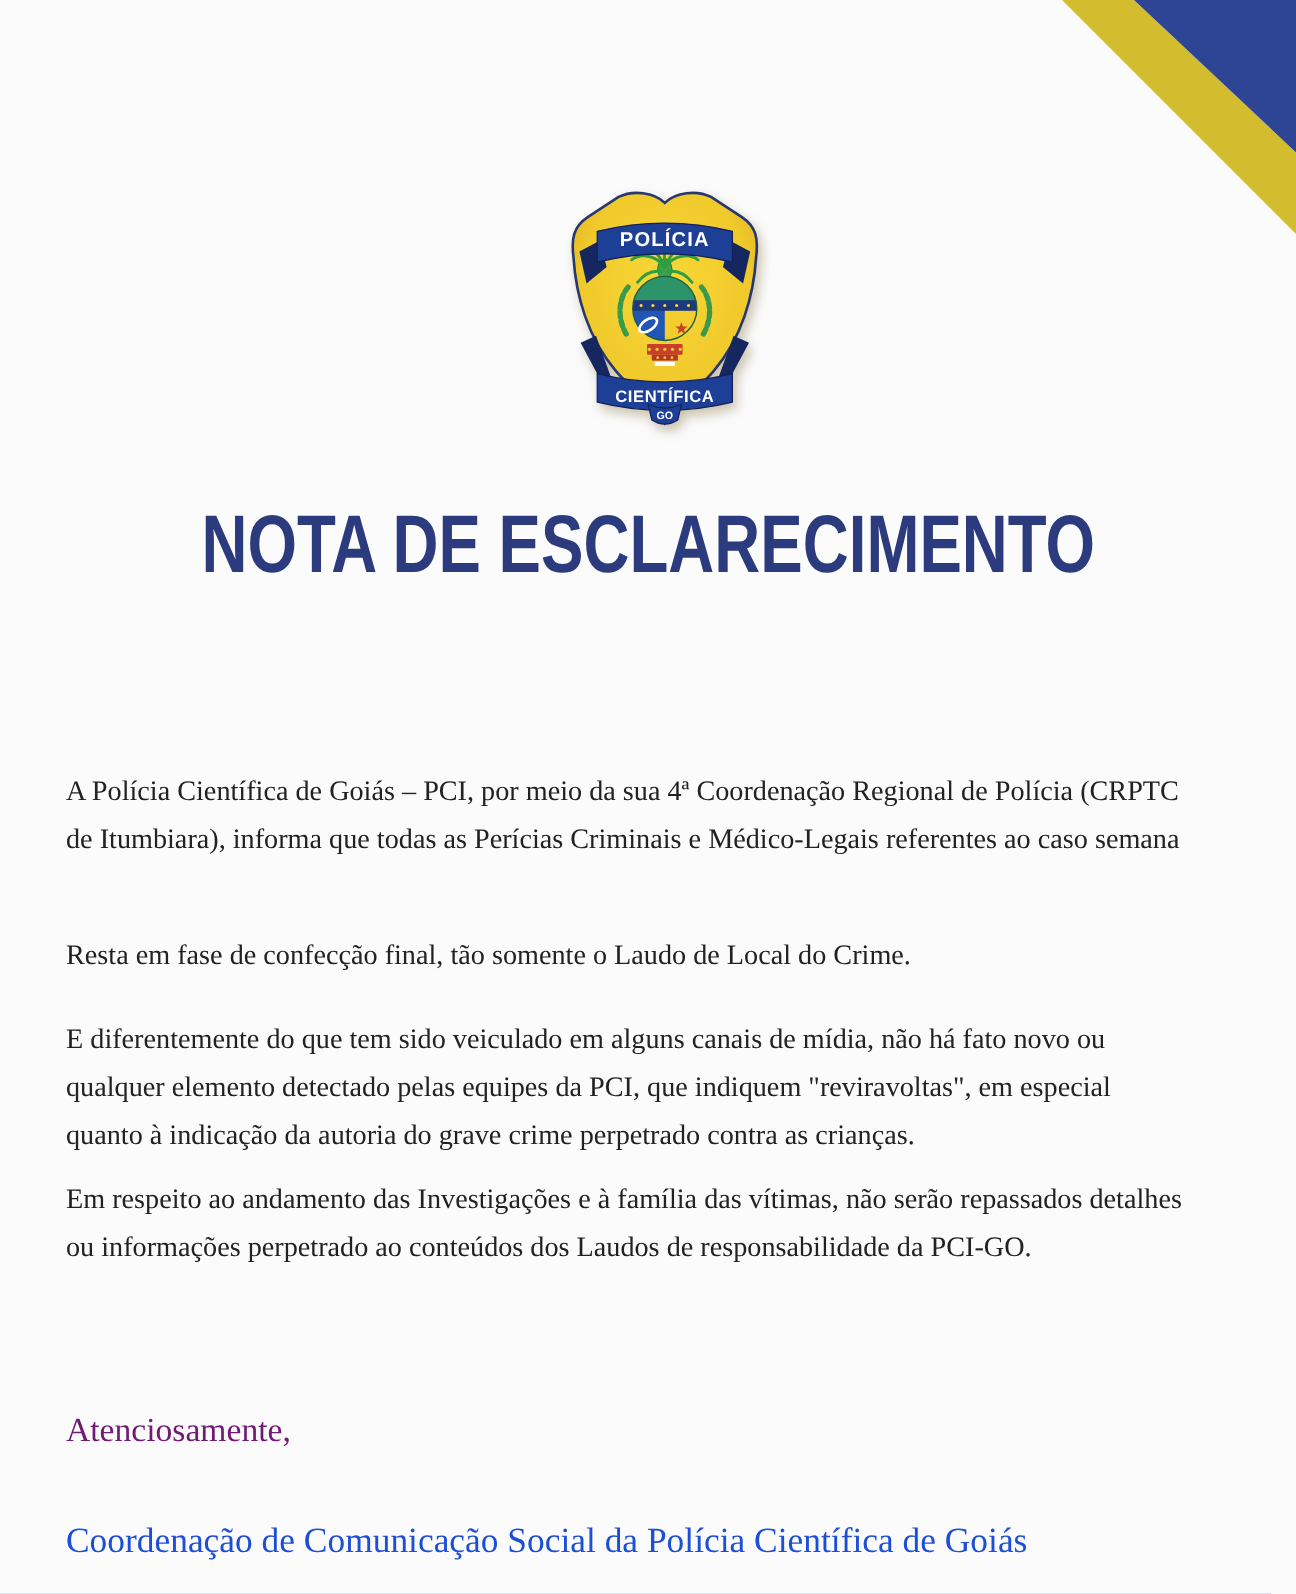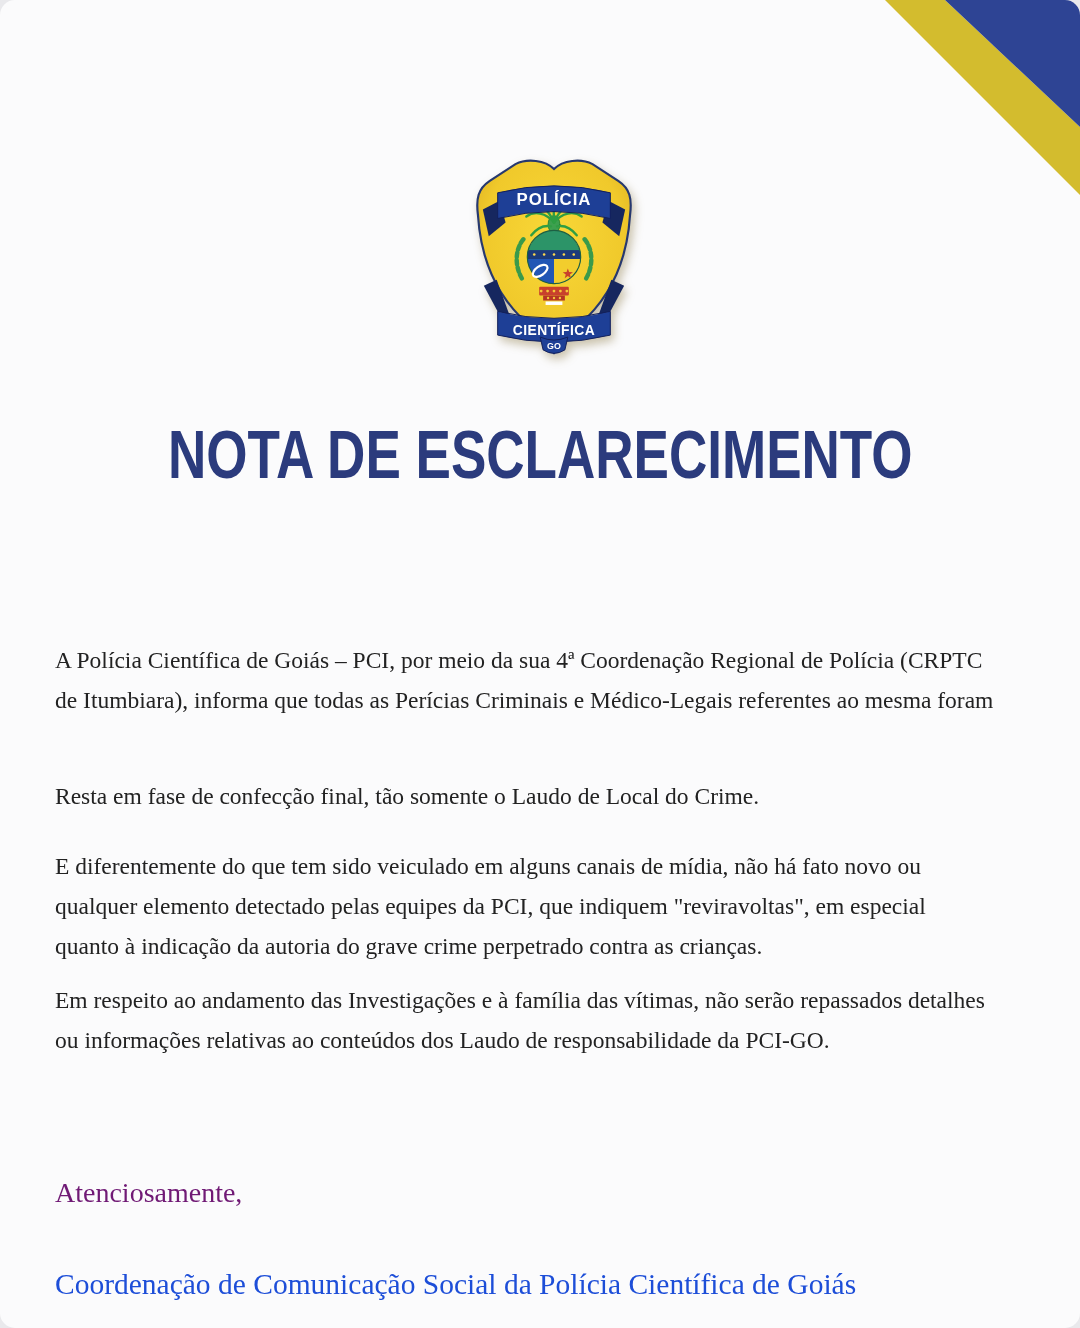--- a/index.html
+++ b/index.html
@@ -3,21 +3,20 @@
 <meta charset="utf-8">
 <style>
   html,body{margin:0;padding:0;background:#e9e9ec;}
   .page{
     position:relative;
     width:1080px;height:1328px;
     margin:0 auto;
     background:#fbfbfc;
     overflow:hidden;
     font-family:"Liberation Serif", serif;
-    border-radius:15px;
   }
   
   .corner-layer{position:absolute;inset:0;pointer-events:none;}
   .corner-blue{
     position:absolute;inset:0;
     background:#2e4494;
     clip-path:polygon(945px 0, 1080px 0, 1080px 127px);
   }
   .corner-yellow{
     position:absolute;inset:0;
@@ -168,34 +167,34 @@
     </g>
   </svg>
 
   <h1 class="title">
     <span class="squeeze">NOTA DE ESCLARECIMENTO</span>
   </h1>
 
 
   <p class="para" id="p2">
     <span class="line">A Polícia Científica de Goiás – PCI, por meio da  sua 4ª Coordenação Regional de Polícia (CRPTC</span>
-    <span class="line">de Itumbiara), informa que todas as Perícias Criminais e Médico-Legais referentes ao mesma foram</span>
+    <span class="line">de Itumbiara), informa que todas as Perícias Criminais e Médico-Legais referentes ao caso semana</span>
   </p>
 
   <p class="para" id="p4">
     <span class="line">E diferentemente do que tem sido veiculado em alguns canais de mídia, não há fato novo ou</span>
     <span class="line">qualquer elemento detectado pelas equipes da PCI, que indiquem "reviravoltas", em especial</span>
     <span class="line">quanto à indicação da autoria do grave crime perpetrado contra as crianças.</span>
   </p>
 
   <p class="para" id="p3">
     <span class="line">Resta em fase de confecção final, tão somente o Laudo de Local do Crime.</span>
   </p>
 
   <p class="para" id="p5">
     <span class="line">Em respeito ao andamento das Investigações e à família das vítimas, não serão repassados detalhes</span>
-    <span class="line">ou informações relativas ao conteúdos dos Laudo de responsabilidade da PCI-GO.</span>
+    <span class="line">ou informações perpetrado ao conteúdos dos Laudos de responsabilidade da PCI-GO.</span>
   </p>
 
   <p class="closing">Atenciosamente,</p>
   <p class="signature">Coordenação de Comunicação Social da Polícia Científica de Goiás</p>
 
 </div>
 
 </body></html>

